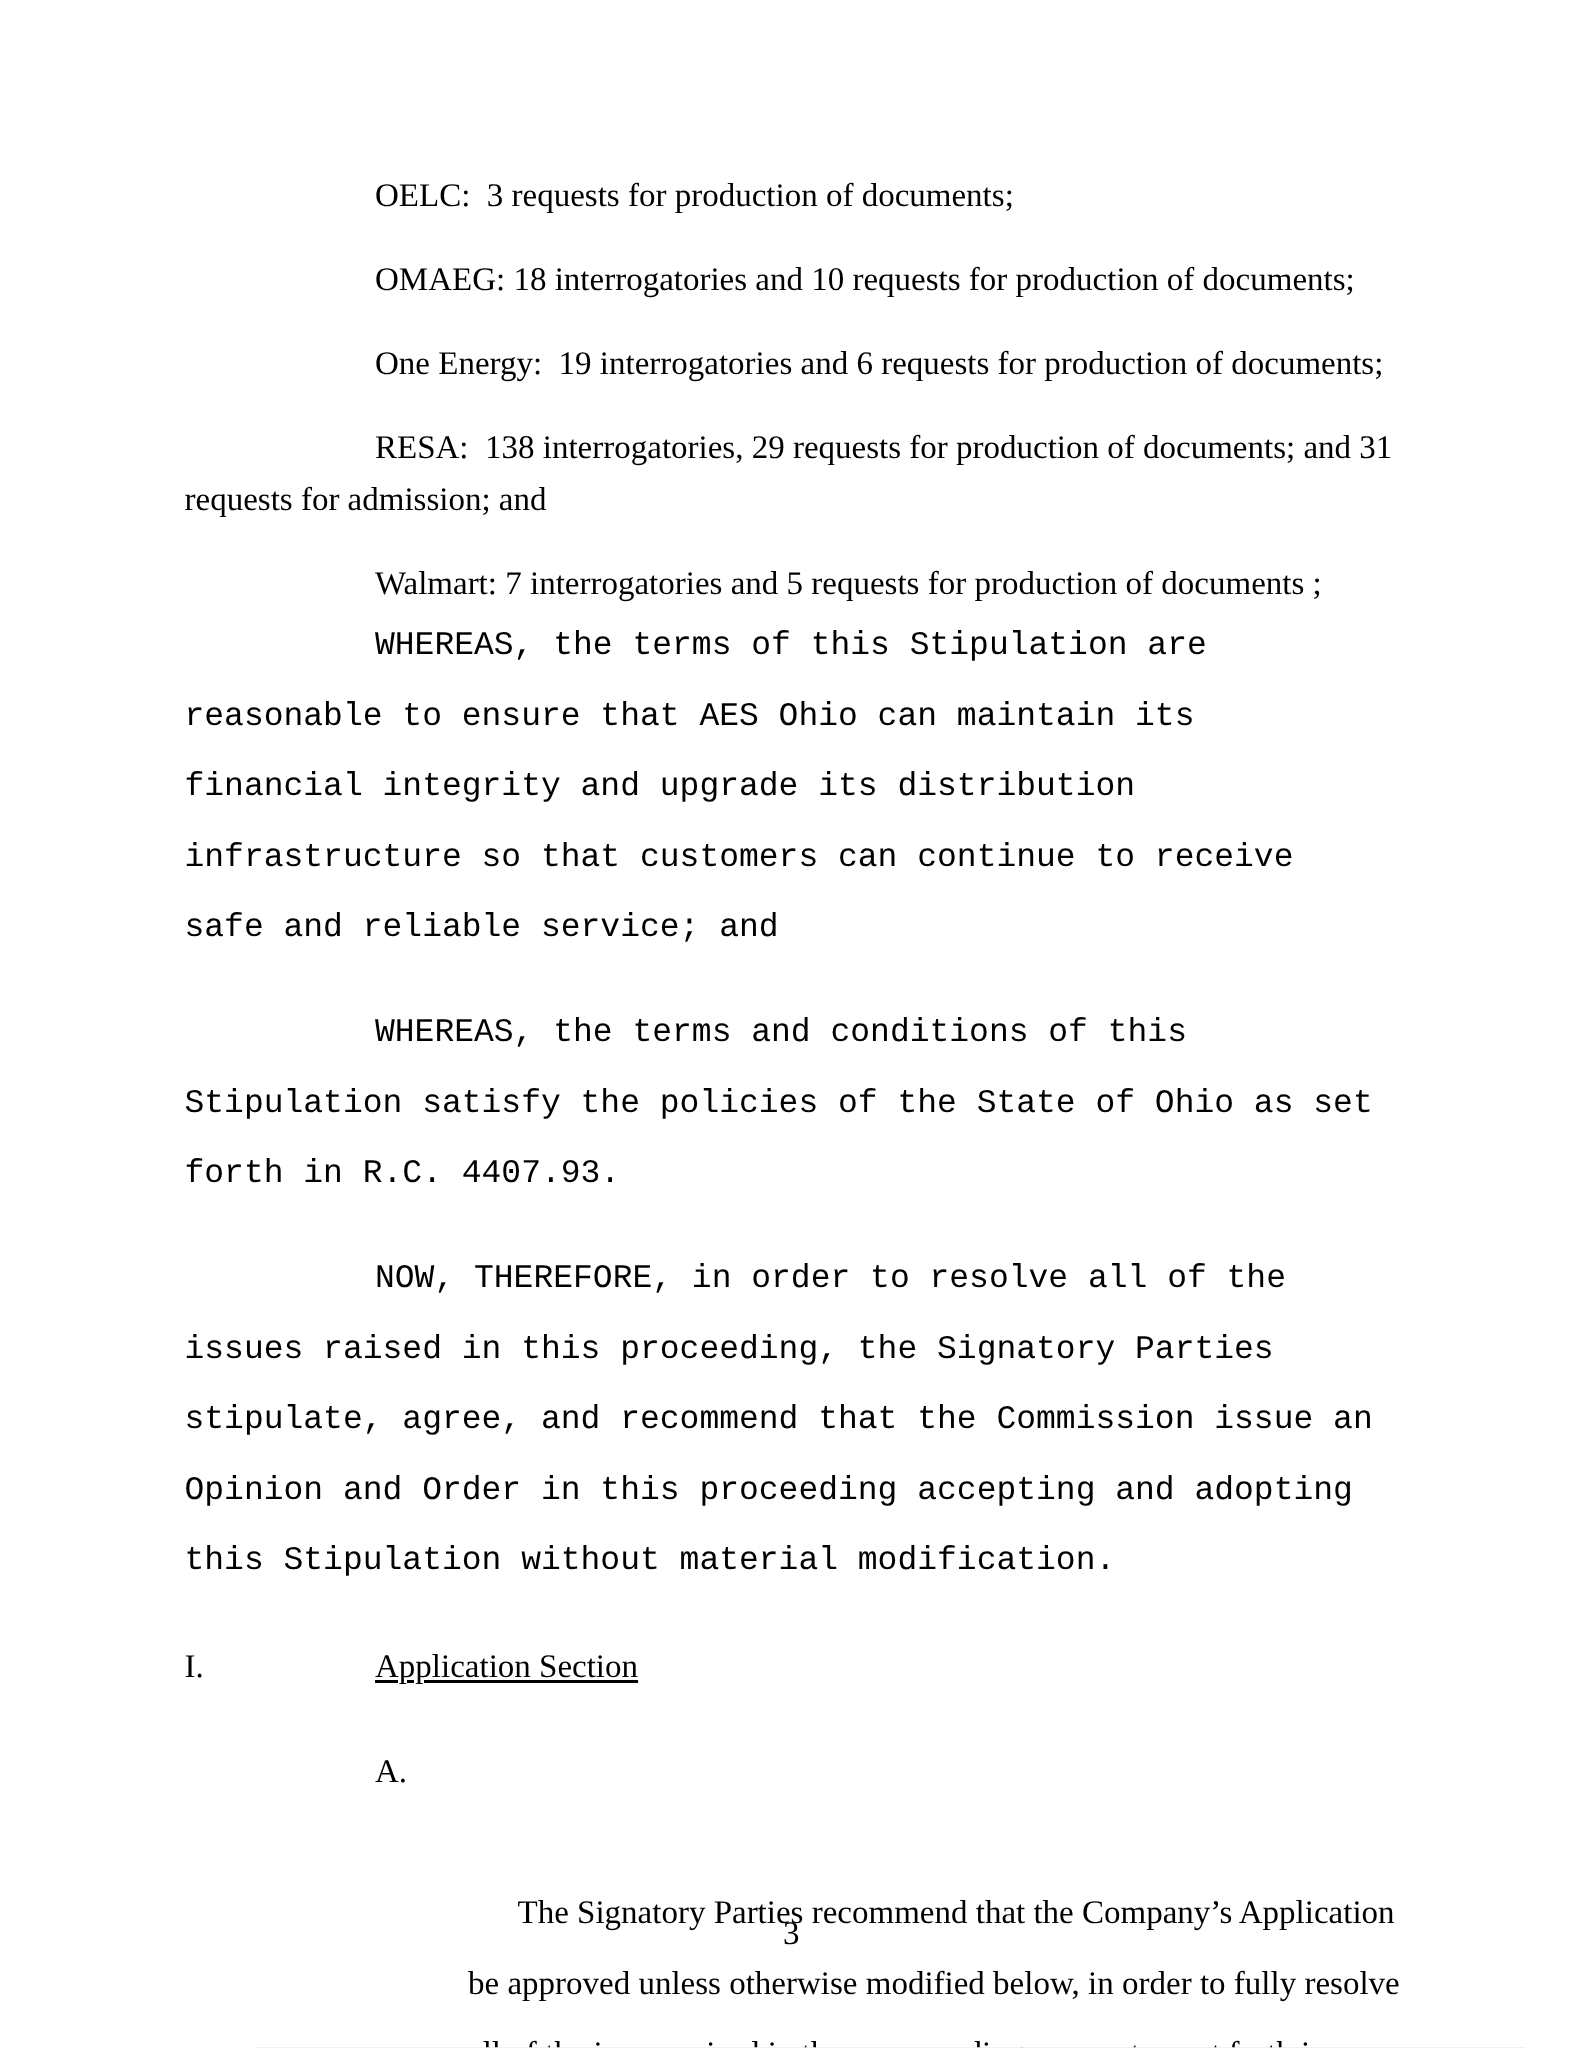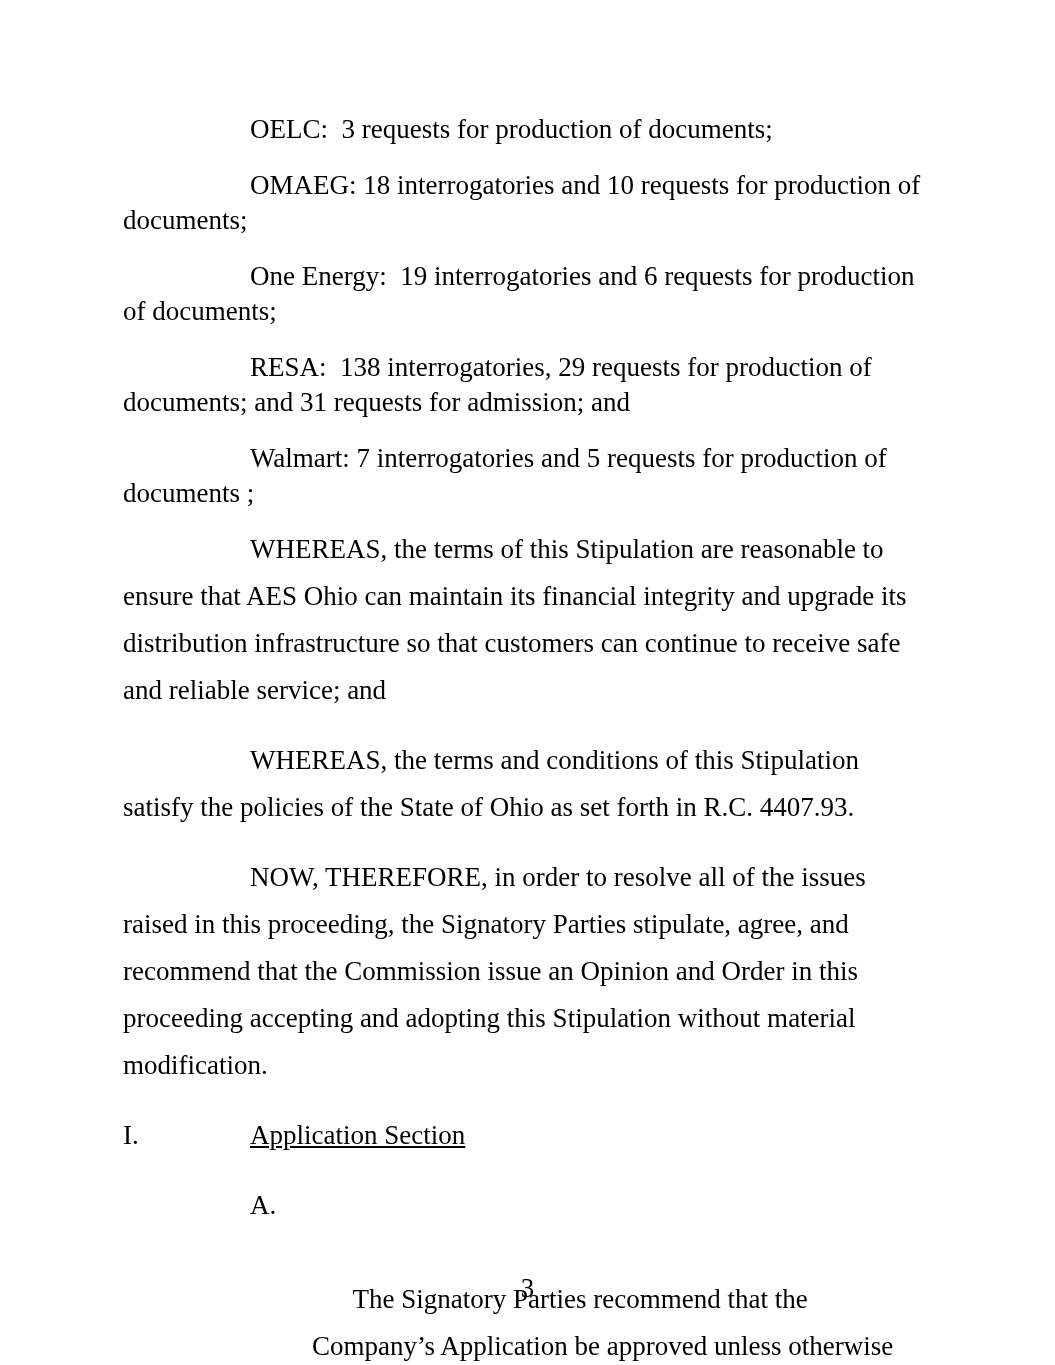--- a/index.html
+++ b/index.html
@@ -3,42 +3,43 @@
 <meta charset="utf-8">
 <style>
   html, body { margin: 0; padding: 0; background: #e8e8e8; }
   .page {
     position: relative;
     width: 1055px;
     height: 1365px;
     margin: 0 auto;
     background: #ffffff;
     font-family: "Liberation Serif", "DejaVu Serif", serif;
-    font-size: 27px;
+    font-size: 22px;
     color: #000000;
     overflow: hidden;
   }
   .content {
     position: absolute;
     left: 123px;
     top: 112px;
     width: 812px;
   }
   .discovery-item {
     line-height: 35px;
     margin: 0 0 21px 0;
     text-indent: 127px;
     white-space: pre-wrap;
   }
-  .discovery-item.last { margin-bottom: 15px; }
+  .discovery-item.last { margin-bottom: 1px; }
   .para {
     line-height: 47px;
     margin: 0 12px 23px 0;
     text-indent: 127px;
     white-space: pre-wrap;
+    font-family: Liberation Mono, monospace;
   }
   .section-heading {
     display: flex;
     line-height: 47px;
     margin: 0 0 23px 0;
   }
   .section-numeral { width: 127px; flex: none; }
   .section-title { text-decoration: underline; }
   .lettered-item {
     position: relative;

